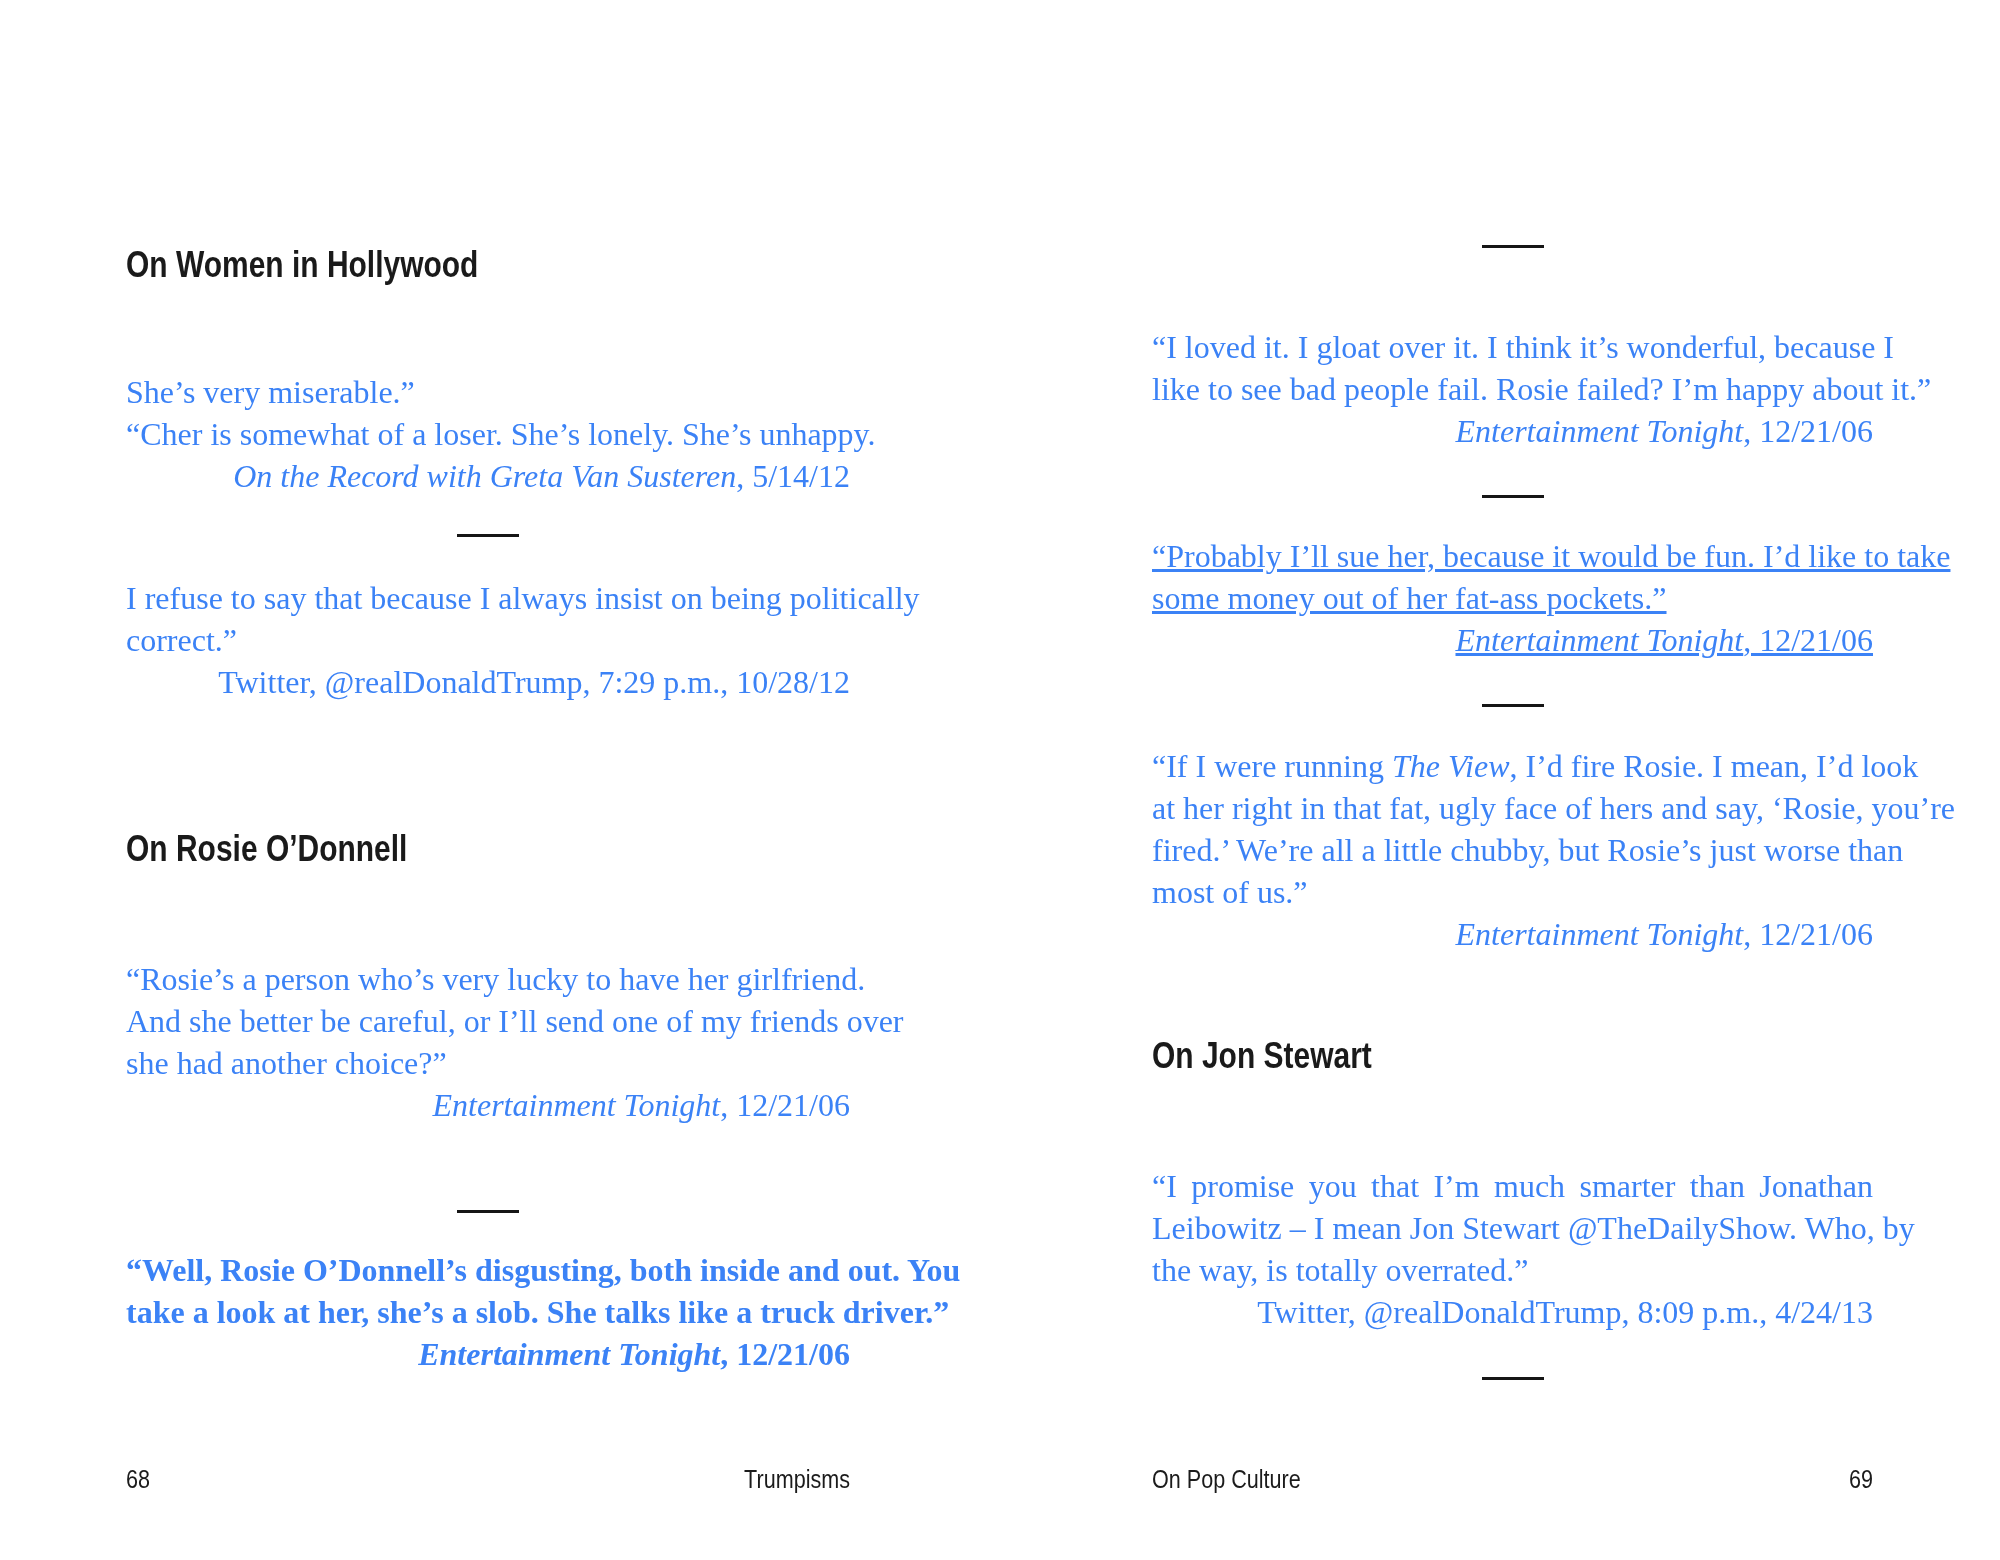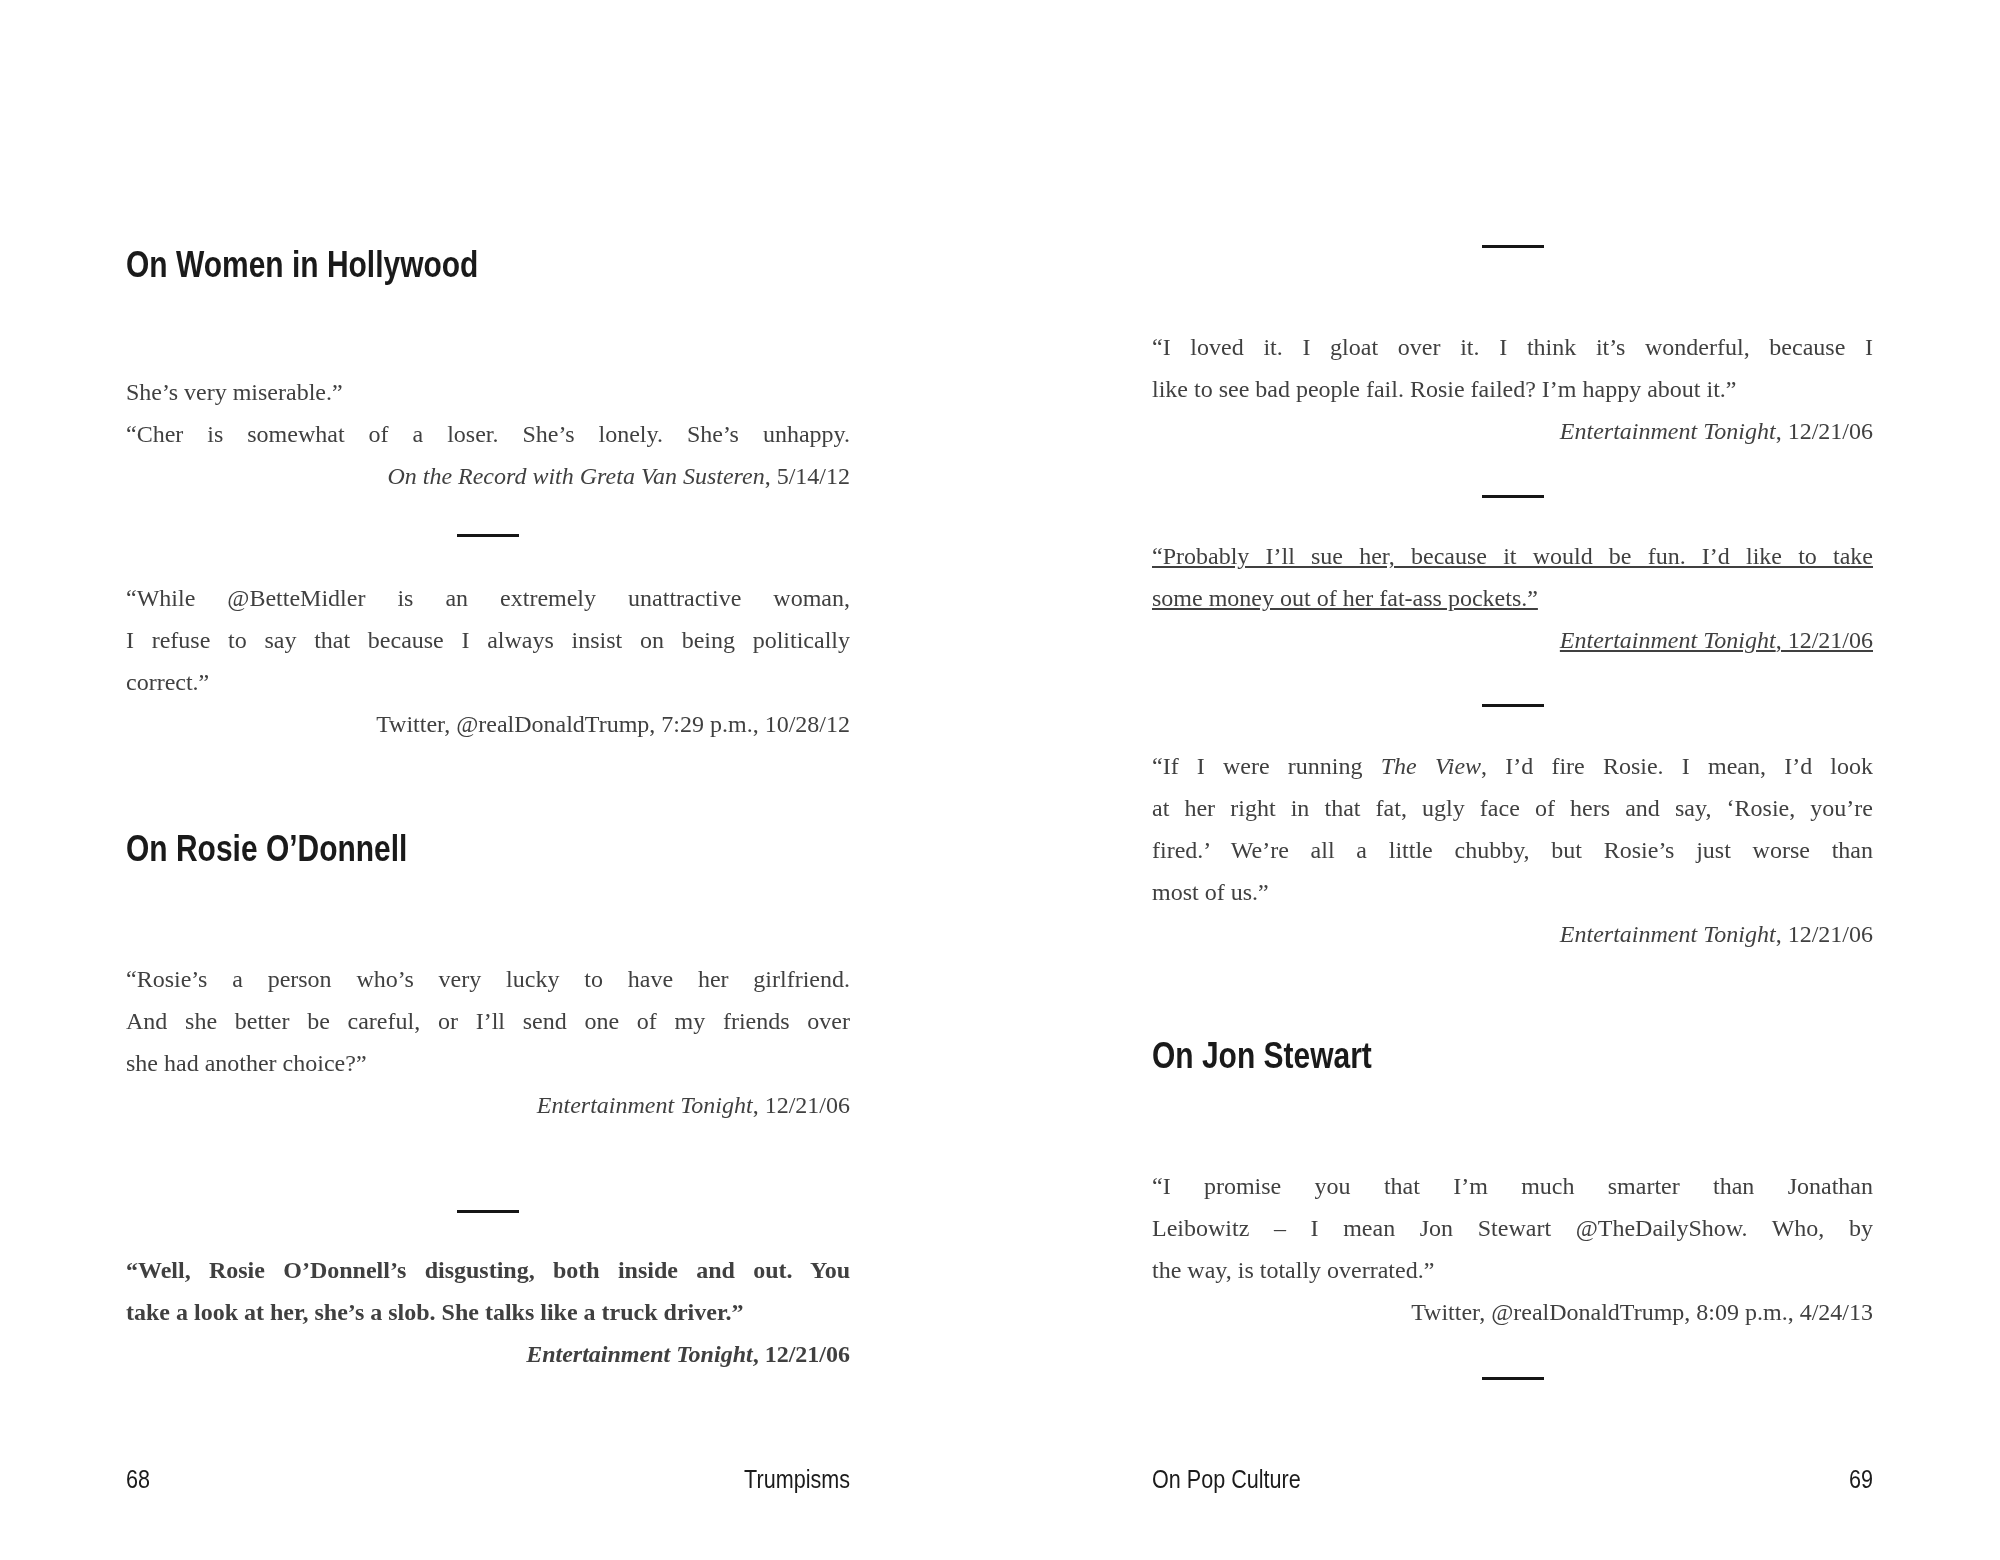--- a/index.html
+++ b/index.html
@@ -32,23 +32,23 @@
       white-space: nowrap;
       transform: scaleX(0.81);
       transform-origin: left top;
       color: #1a1a1a;
       margin: 0;
     }
 
     .quote {
       position: absolute;
       font-family: "Liberation Serif", serif;
-      font-size: 24px;
+      font-size: 32px;
       line-height: 42px;
-      color: #404040;
+      color: #3b82f6;
     }
     .quote .line {
       display: block;
       white-space: nowrap;
       text-align: justify;
       text-align-last: justify;
     }
     .quote .line.last {
       text-align: right;
       text-align-last: left;
@@ -90,21 +90,20 @@
 
   <div class="quote" style="left:126px; top:371px; width:724px;">
     <span class="line last">She’s very miserable.”</span>
     <span class="line">“Cher is somewhat of a loser. She’s lonely. She’s unhappy.</span>
     <span class="attr"><span class="it">On the Record with Greta Van Susteren</span><span>, 5/14/12</span></span>
   </div>
 
   <div class="dash" style="left:457px; top:534px;"></div>
 
   <div class="quote" style="left:126px; top:577px; width:724px;">
-    <span class="line">“While @BetteMidler is an extremely unattractive woman,</span>
     <span class="line">I refuse to say that because I always insist on being politically</span>
     <span class="line last">correct.”</span>
     <span class="attr"><span class="it"></span><span>Twitter, @realDonaldTrump, 7:29 p.m., 10/28/12</span></span>
   </div>
 
   <h2 class="heading" style="left:126px; top:830px;">On Rosie O’Donnell</h2>
 
   <div class="quote" style="left:126px; top:958px; width:724px;">
     <span class="line">“Rosie’s a person who’s very lucky to have her girlfriend.</span>
     <span class="line">And she better be careful, or I’ll send one of my friends over</span>

